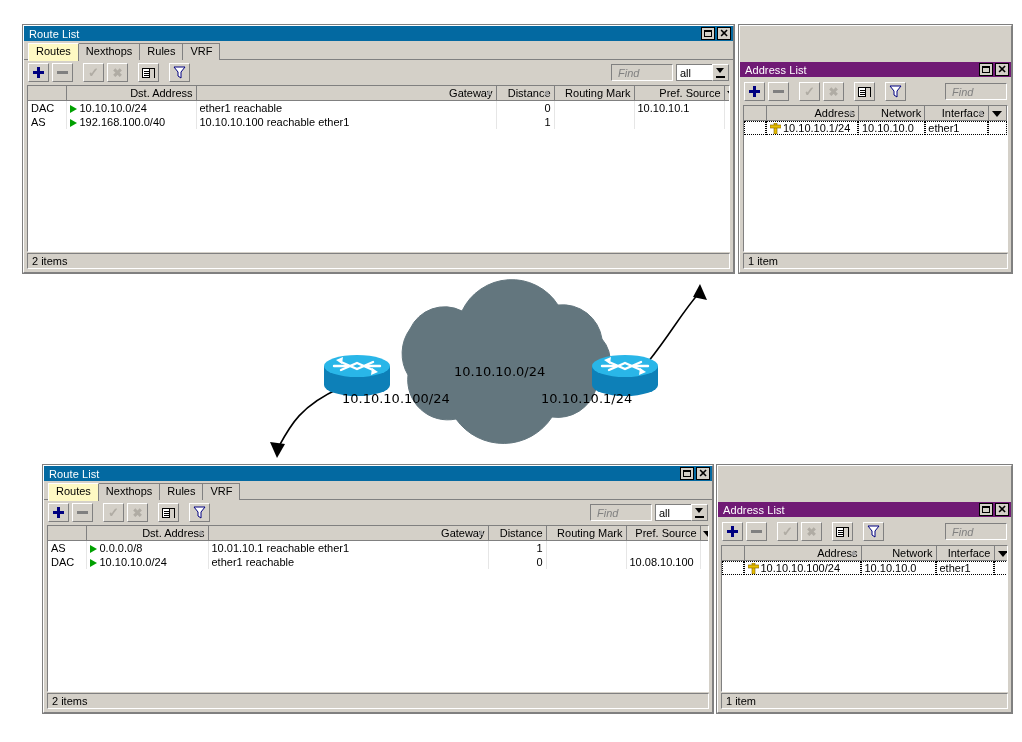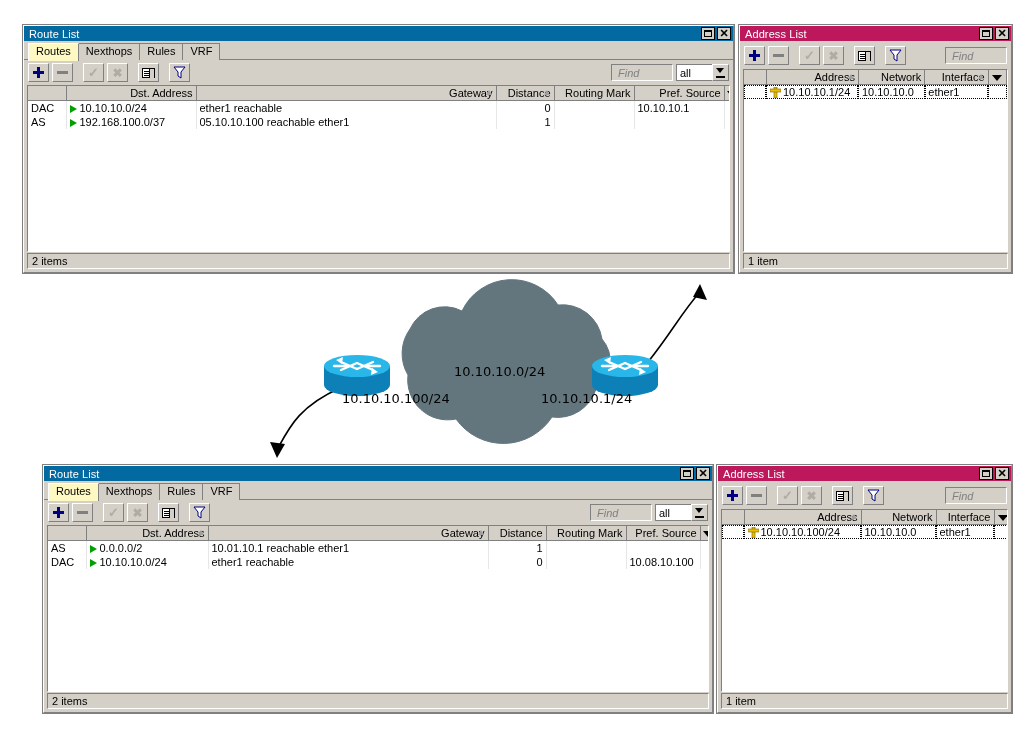--- a/index.html
+++ b/index.html
@@ -38,21 +38,21 @@
     height: 15px;
     display: flex;
     align-items: center;
     padding: 0 2px 0 5px;
     color: #ffffff;
     font-size: 11px;
     flex: 0 0 auto;
     user-select: none;
   }
   .titlebar.inactive { background: #0369a1; }
-  .titlebar.active { background: #be185d; }
+  .titlebar.active { background: #701a75; margin-top: 36px; }
   .title-text { flex: 1 1 auto; white-space: nowrap; letter-spacing: 0.1px; }
   .title-btns { display: flex; gap: 2px; }
   .tbtn {
     width: 14px; height: 13px;
     background: #d4d0c8;
     border: 1px solid #000000;
     box-sizing: border-box;
     display: flex; align-items: center; justify-content: center;
     font-size: 9px; line-height: 1; color: #000000;
   }
@@ -393,22 +393,22 @@
             <td>DAC</td>
             <td><span class="flag-icon"></span><span>10.10.10.0/24</span></td>
             <td>ether1 reachable</td>
             <td class="num">0</td>
             <td></td>
             <td>10.10.10.1</td>
             <td></td>
           </tr>
           <tr>
             <td>AS</td>
-            <td><span class="flag-icon"></span><span>192.168.100.0/37</span></td>
-            <td>05.10.10.100 reachable ether1</td>
+            <td><span class="flag-icon"></span><span>192.168.100.0/40</span></td>
+            <td>10.10.10.100 reachable ether1</td>
             <td class="num">1</td>
             <td></td>
             <td></td>
             <td></td>
           </tr>
         </tbody>
       </table>
     </div>
 
     <div class="status-bar">
@@ -638,21 +638,21 @@
             <th class="sorted">Gateway</th>
             <th>Distance</th>
             <th>Routing Mark</th>
             <th>Pref. Source</th>
             <th class="dd"><span class="hdr-arrow"></span></th>
           </tr>
         </thead>
         <tbody>
           <tr>
             <td>AS</td>
-            <td><span class="flag-icon"></span><span>0.0.0.0/2</span></td>
+            <td><span class="flag-icon"></span><span>0.0.0.0/8</span></td>
             <td>10.01.10.1 reachable ether1</td>
             <td class="num">1</td>
             <td></td>
             <td></td>
             <td></td>
           </tr>
           <tr>
             <td>DAC</td>
             <td><span class="flag-icon"></span><span>10.10.10.0/24</span></td>
             <td>ether1 reachable</td>

